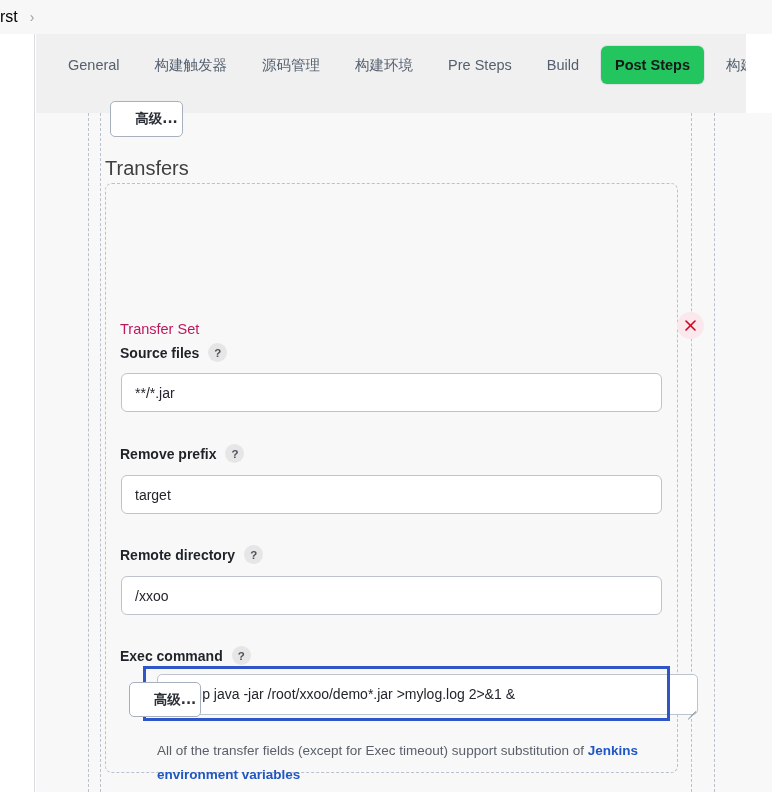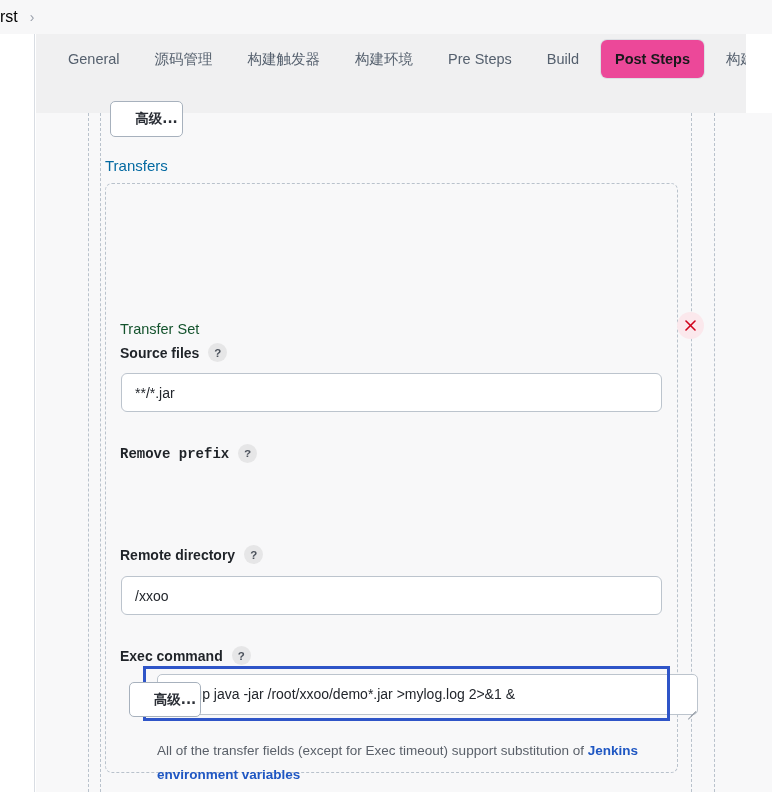--- a/index.html
+++ b/index.html
@@ -44,38 +44,38 @@
   
   .tabbar {
     position: absolute;
     left: 36px; top: 34px;
     width: 710px; height: 79px;
     background: #f0f0f1;
     box-sizing: border-box;
   }
   .tab-row {
     position: absolute;
-    left: 0; top: 0;
+    left: 0; top: 6px;
     width: 710px; height: 50px;
     display: flex;
     align-items: center;
     padding-left: 19px;
     box-sizing: border-box;
   }
   .tab {
     font-size: 14.5px;
     color: #55606e;
     padding: 7px 13px;
     margin-right: 9px;
     border-radius: 6px;
     white-space: nowrap;
     line-height: 1.3;
   }
   .tab.active {
-    background: #ec4899;
+    background: #22c55e;
     color: #18191b;
     font-weight: bold;
     box-shadow: 0 0 0 1px #dcdfe4;
     padding: 10px 14px;
   }
   .tab-row2 {
     position: absolute;
     left: 0; top: 50px;
     width: 710px; height: 29px;
     display: flex;
@@ -136,39 +136,39 @@
     width: 73px; height: 36px;
   }
   .btn-advanced-bottom {
     left: 93px; top: 569px;
     width: 72px; height: 35px;
   }
 
   .transfers-label {
     position: absolute;
     left: 69px; top: 44px;
-    font-size: 15px;
-    color: #0369a1;
+    font-size: 20px;
+    color: #404040;
   }
 
   
   .transfer-card {
     position: absolute;
     left: 69px; top: 70px;
     width: 573px; height: 590px;
     border: 1.5px dashed #b9c2cc;
     border-radius: 7px;
     box-sizing: border-box;
   }
 
   .transfer-set-title {
     position: absolute;
     left: 84px; top: 208px;
     font-size: 14.5px;
-    color: #14532d;
+    color: #be185d;
   }
 
   .field-label {
     position: absolute;
     font-size: 14px;
     color: #1f2328;
     font-weight: bold;
     display: flex;
     align-items: center;
     white-space: nowrap;
@@ -277,22 +277,22 @@
 <div class="breadcrumb-strip">
   <span>rst</span>
   <span class="breadcrumb-chevron">›</span>
 </div>
 
 <div class="left-rail"></div>
 
 <div class="tabbar">
   <div class="tab-row">
     <div class="tab">General</div>
+    <div class="tab">构建触发器</div>
     <div class="tab">源码管理</div>
-    <div class="tab">构建触发器</div>
     <div class="tab">构建环境</div>
     <div class="tab">Pre Steps</div>
     <div class="tab">Build</div>
     <div class="tab active">Post Steps</div>
     <div class="tab">构建设置</div>
   </div>
 </div>
 <div class="tabbar-right-gap"></div>
 
 <div class="canvas">
@@ -316,24 +316,25 @@
       <line x1="10" y1="1" x2="1" y2="10" stroke="#d0021b" stroke-width="1.6" stroke-linecap="round"></line>
     </svg>
   </div>
 
   <div class="field-label" style="left:84px; top:230px;align-items:center;">
     <span>Source files</span>
     <span class="help-icon">?</span>
   </div>
   <input class="text-input" style="left: 85px; top: 260px; width: 541px; height: 39px;" type="text" value="**/*.jar">
 
-  <div class="field-label" style="left:84px; top:331px;font-family:Liberation Mono, monospace;">
+  <div class="field-label" style="left:84px; top:331px;">
     <span>Remove prefix</span>
     <span class="help-icon">?</span>
   </div>
+  <input class="text-input" style="left: 85px; top: 362px; width: 541px; height: 39px;" type="text" value="target">
 
   <div class="field-label" style="left:84px; top:432px;">
     <span>Remote directory</span>
     <span class="help-icon">?</span>
   </div>
   <input class="text-input" style="left: 85px; top: 463px; width: 541px; height: 39px;" type="text" value="/xxoo">
 
   <div class="field-label" style="left:84px; top:533px;">
     <span>Exec command</span>
     <span class="help-icon">?</span>

